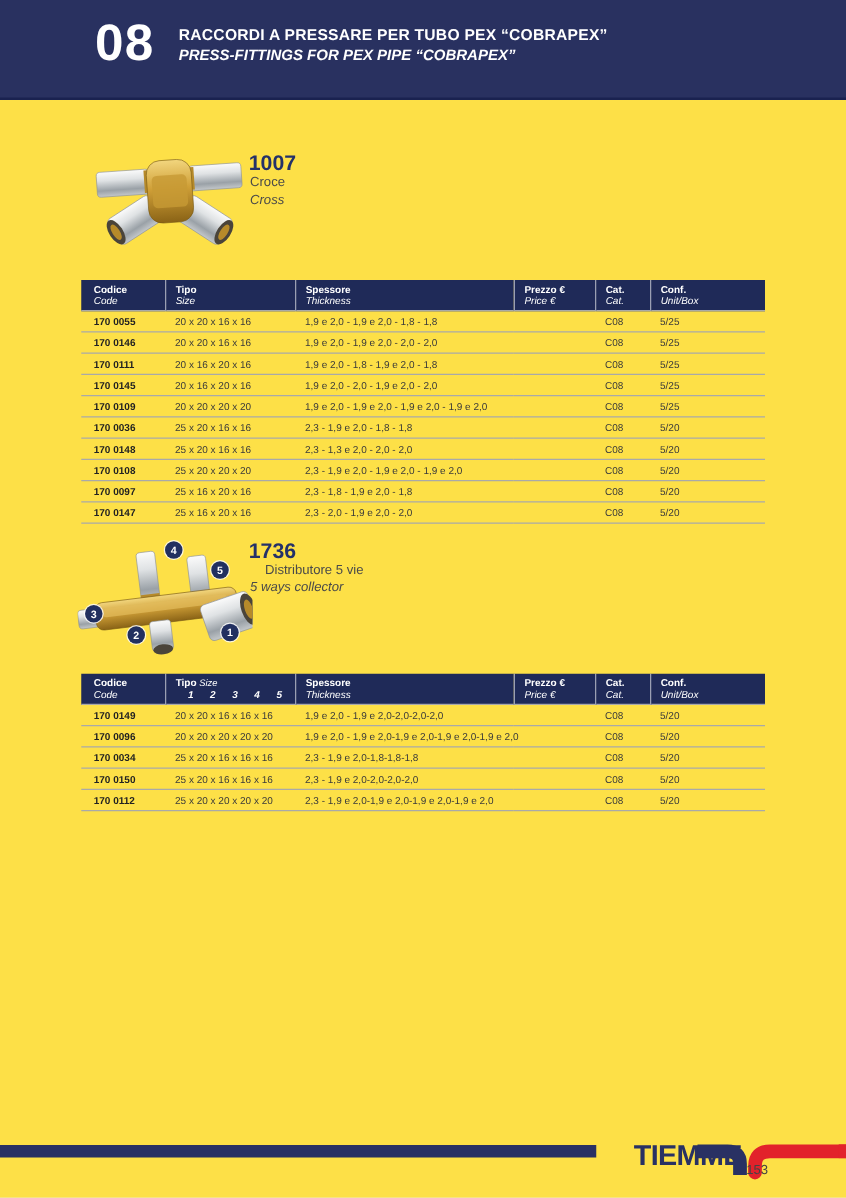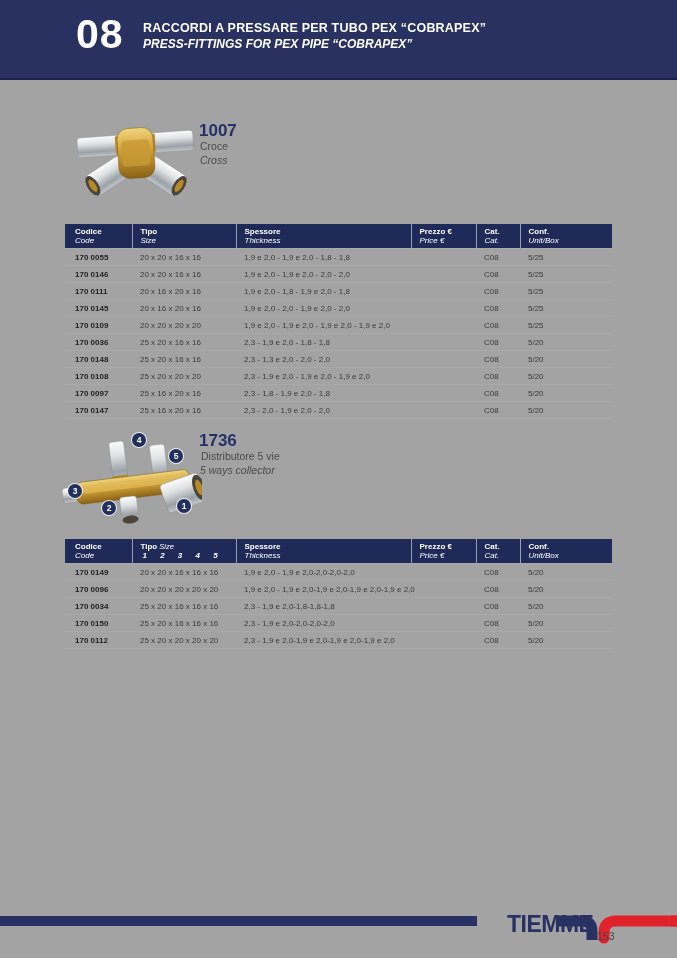--- a/index.html
+++ b/index.html
@@ -1,17 +1,17 @@
 <!DOCTYPE html>
 <html><head>
 <meta charset="utf-8">
 <style>
   * { margin:0; padding:0; box-sizing:border-box; }
   body { background:#e9e9e9; font-family:"Liberation Sans", sans-serif; }
-  .page { position:relative; width:677px; height:958px; background:#a3a3a3; margin:0 auto; overflow:hidden; }
+  .page { position:relative; width:677px; height:958px; background:#fde047; margin:0 auto; overflow:hidden; }
 
   
   .band { position:absolute; left:0; top:0; width:677px; height:80px;
           background:#293160; border-bottom:2px solid #1a2250; }
   .chapter { position:absolute; left:76px; top:11px; color:#fff; font-size:41px;
              font-weight:600; letter-spacing:1px; }
   .band-titles { position:absolute; left:143px; top:21px; color:#fff; }
   .band-title-it { font-size:12.5px; font-weight:bold; letter-spacing:.2px; }
   .band-title-en { font-size:12px; font-weight:bold; font-style:italic; margin-top:2px; }
 
@@ -29,21 +29,21 @@
   
   .tbl { position:absolute; left:65px; width:547px; }
   .tbl table { border-collapse:collapse; table-layout:fixed; width:547px;margin-top:19px; }
   .tbl thead th { background:#1f2a58; color:#fff; text-align:left; vertical-align:top;
                   padding:2.5px 2px 2.5px 8px; border-left:1px solid rgba(255,255,255,.55); }
   .tbl thead th:first-child { border-left:none; padding-left:10px; }
   .h-l1 { font-size:8px; font-weight:bold; line-height:9.5px; white-space:nowrap; }
   .h-l2 { font-size:8px; font-style:italic; font-weight:normal; line-height:9.5px; white-space:nowrap; }
   .h-en-inline { font-size:7.5px; font-style:italic; font-weight:normal; }
   .h-nums { font-size:8px; font-weight:bold; font-style:italic; line-height:9.5px;
-            word-spacing:11px; padding-left:2px; }
+            word-spacing:11px; padding-left:2px;text-align:center; }
   .tbl tbody td { font-size:8px; color:#3a3a3a; line-height:9px;
                   padding:3.5px 2px 3.5px 8px; border-bottom:1px solid #a9a9a9;
                   white-space:nowrap; overflow:visible; }
   .tbl tbody tr:first-child td { border-top:1px solid #a9a9a9; }
   .tbl tbody td:first-child { font-weight:bold; color:#222; padding-left:10px; }
 
   
   .footer-bar { position:absolute; left:0; top:916px; width:477px; height:10px; background:#293163; }
   .brand { position:absolute; left:507px; top:911px; font-size:23px; font-weight:bold;
            color:#293163; letter-spacing:-.5px; }
@@ -246,21 +246,21 @@
     </svg>
   </div>
   <div id="badges">
       <div class="badge" style="left: 132px; top: 433px;">4</div>
       <div class="badge" style="left: 169px; top: 449px;">5</div>
       <div class="badge" style="left: 68px; top: 484px;">3</div>
       <div class="badge" style="left: 102px; top: 501px;">2</div>
       <div class="badge" style="left: 177px; top: 499px;">1</div>
     </div>
   <div class="model-no" style="left:199px; top:431px;">1736</div>
-  <div class="pname" style="left:201px; top:450px;text-align:right;">Distributore 5 vie</div>
+  <div class="pname" style="left:212px; top:450px;text-align:right;">Distributore 5 vie</div>
   <div class="pname en" style="left:200px; top:464px;">5 ways collector</div>
 
   <div class="tbl" id="table-2" style="top:520px;">
       <table>
         <colgroup>
           <col style="width: 67px;">
           <col style="width: 104px;">
           <col style="width: 175px;">
           <col style="width: 65px;">
           <col style="width: 44px;">

